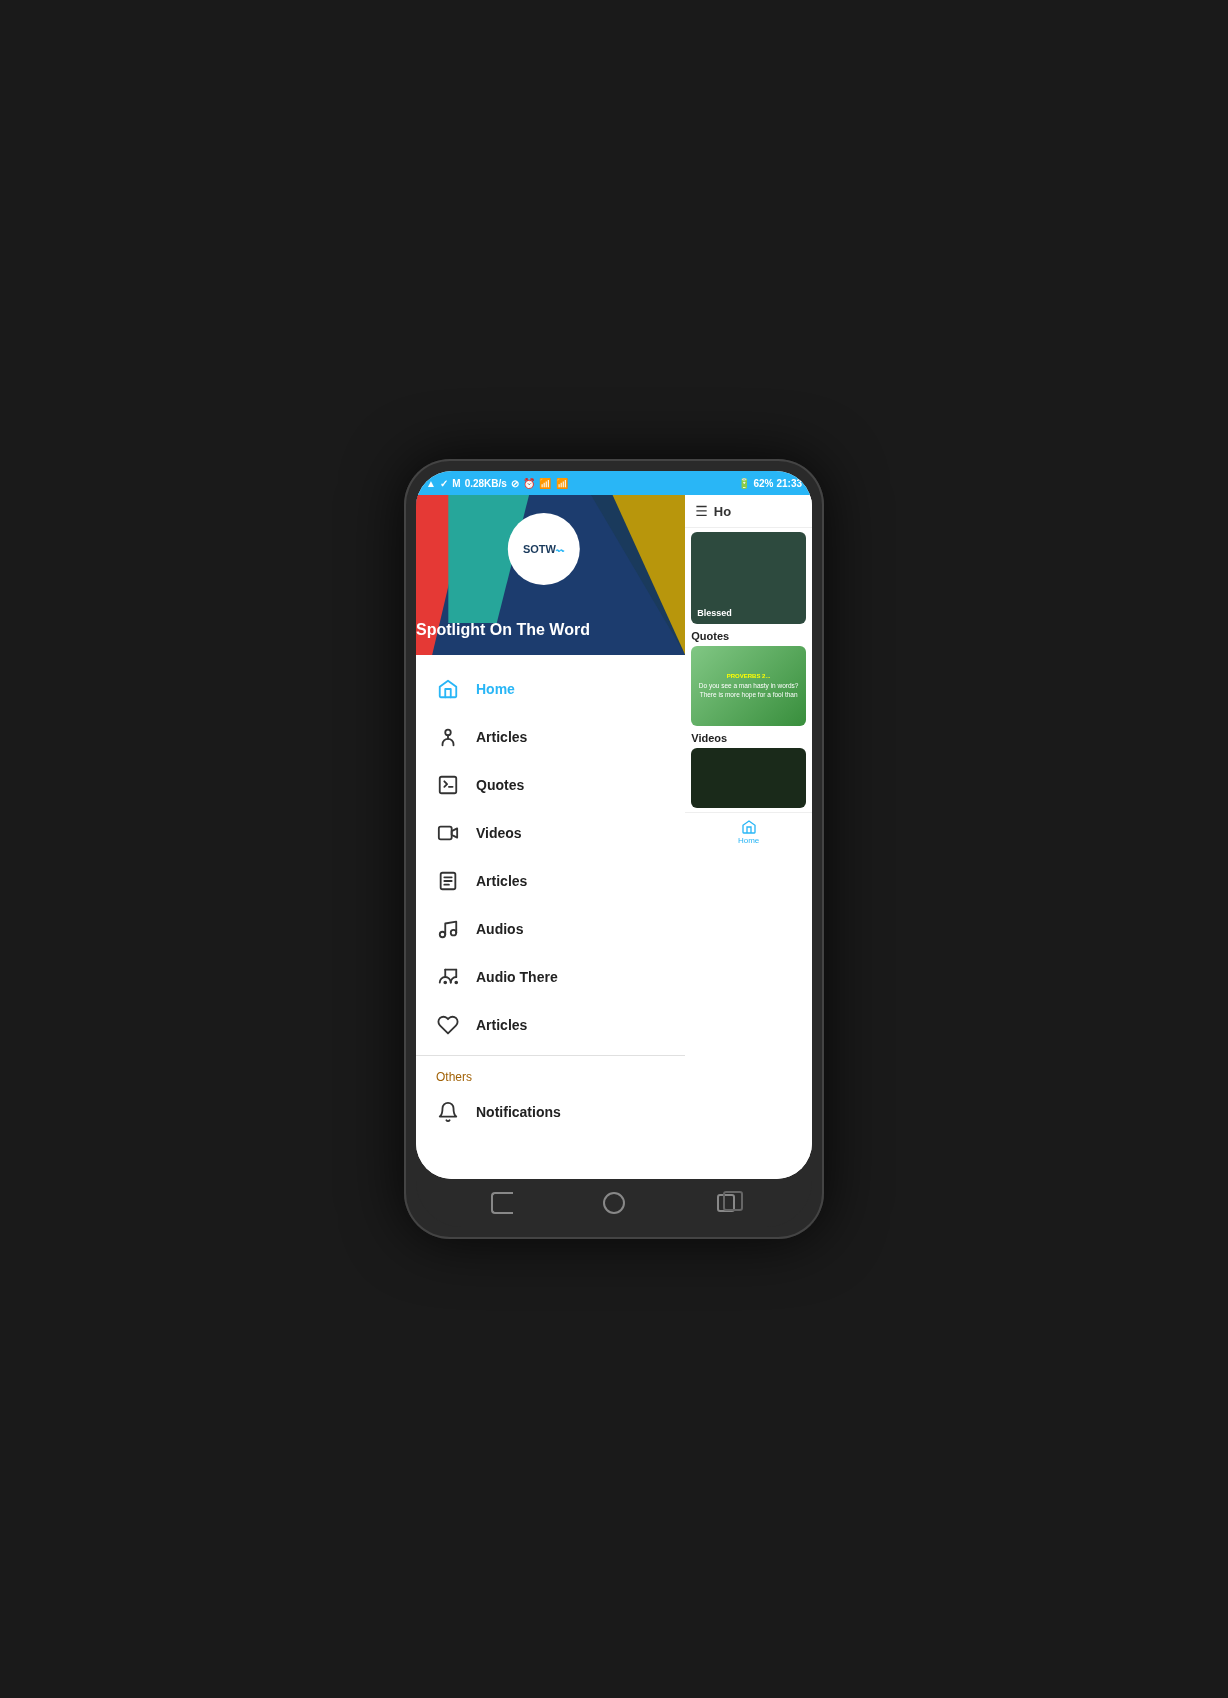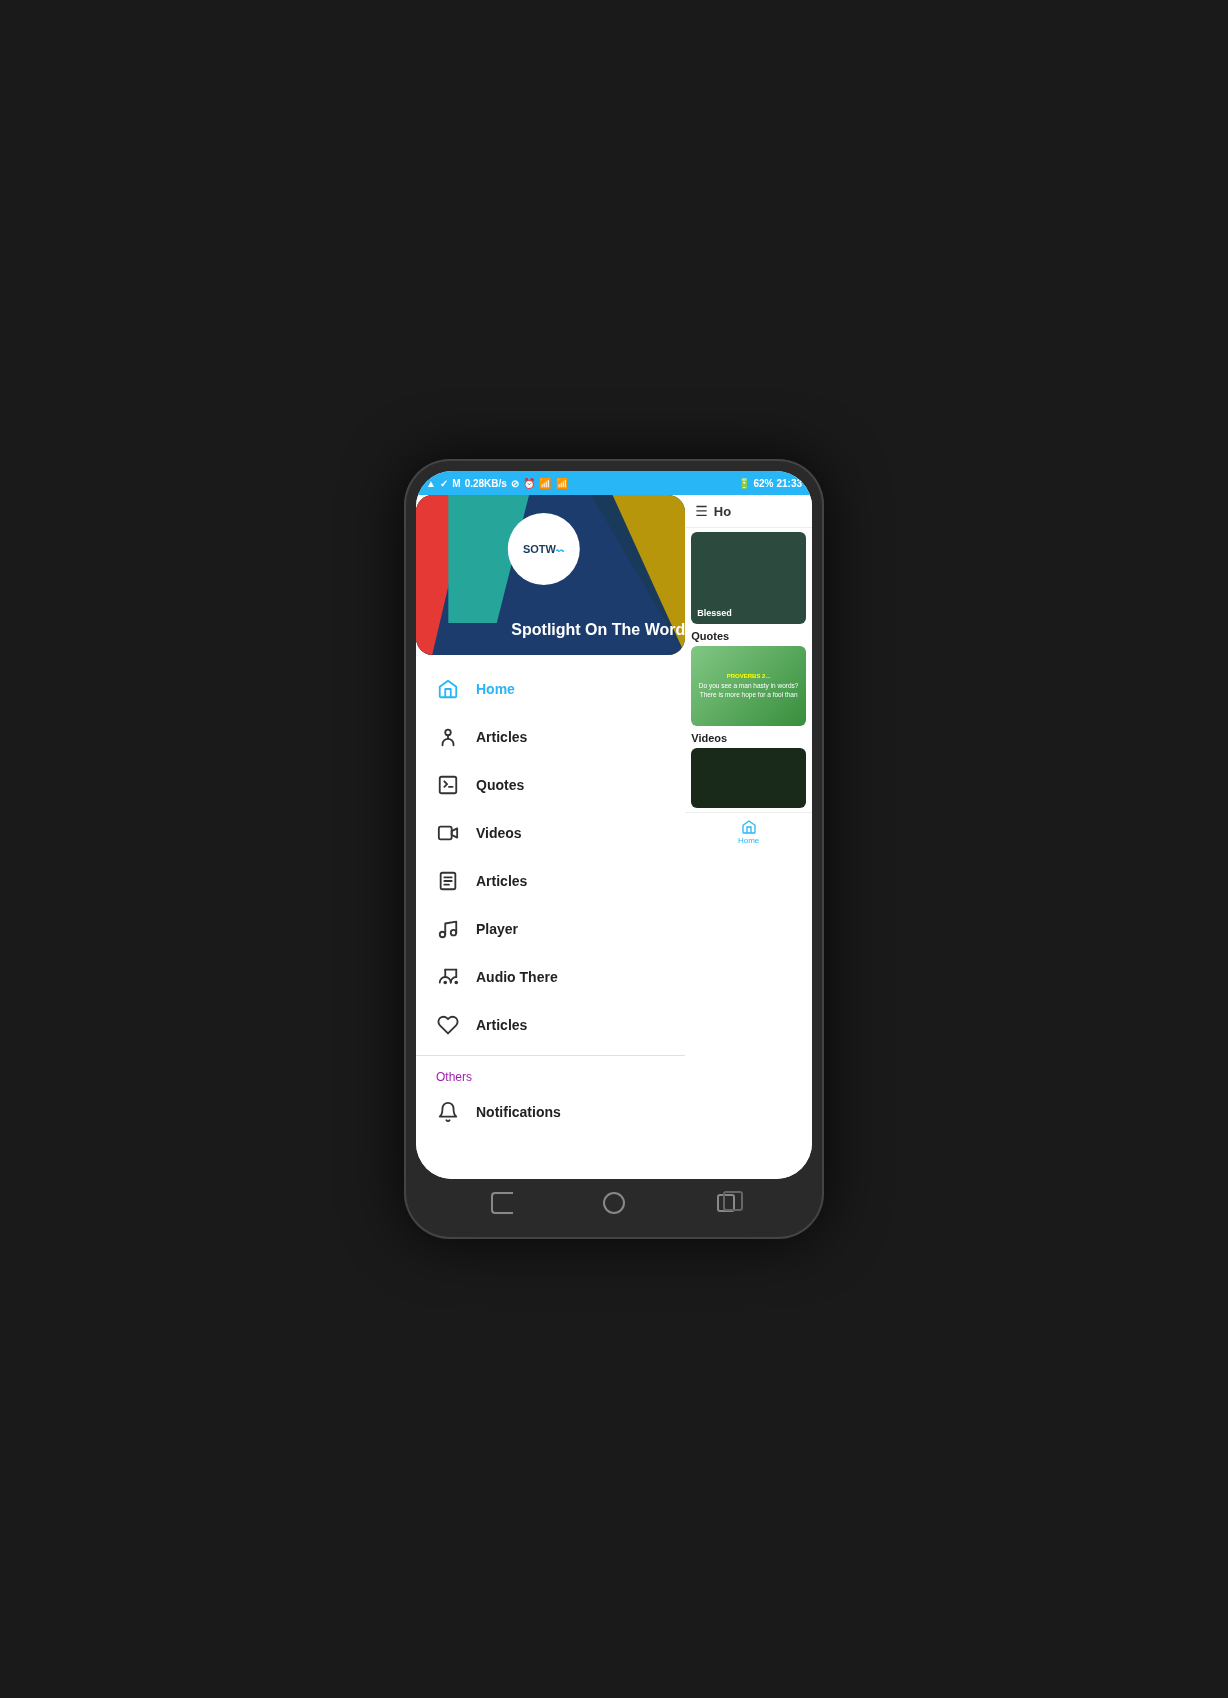--- a/index.html
+++ b/index.html
@@ -162,21 +162,20 @@
       color: #29b6f6;
     }
 
     
     .drawer-header {
       background: #1a3a5c;
       position: relative;
       height: 160px;
       flex-shrink: 0;
       overflow: hidden;
-      border-radius: 17px;
     }
 
     
     .geo-shape {
       position: absolute;
       top: 0; left: 0; right: 0; bottom: 0;
     }
     .rect-navy {
       position: absolute;
       top: 0; left: 0;
@@ -208,21 +207,21 @@
     }
     .drawer-logo-wave {
       color: #29b6f6;
       font-size: 8px;
     }
     .drawer-app-name {
       position: absolute;
       bottom: 16px;
       left: 0;
       right: 0;
-      text-align: right;
+      text-align: left;
       color: white;
       font-size: 16px;
       font-weight: 700;
       z-index: 5;
     }
 
     
     .nav-list {
       flex: 1;
       padding: 10px 0;
@@ -257,21 +256,21 @@
 
     .nav-divider {
       height: 1px;
       background: #e0e0e0;
       margin: 6px 0;
     }
 
     .nav-section-label {
       padding: 8px 20px 4px;
       font-size: 12px;
-      color: #a21caf;
+      color: #a16207;
       font-weight: 500;
     }
 
     
     .phone-bottom-bar {
       display: flex;
       justify-content: space-around;
       align-items: center;
       padding: 10px 30px;
       background: #2a2a2a;
@@ -422,21 +421,21 @@
           </div>
 
           <div class="nav-item">
             <div class="nav-icon">
               <svg width="22" height="22" viewBox="0 0 24 24" fill="none" stroke="#333" stroke-width="2" stroke-linecap="round" stroke-linejoin="round">
                 <path d="M9 18V6l12-2v12"></path>
                 <circle cx="6" cy="18" r="3"></circle>
                 <circle cx="18" cy="16" r="3"></circle>
               </svg>
             </div>
-            <span class="nav-label">Player</span>
+            <span class="nav-label">Audios</span>
           </div>
 
           <div class="nav-item">
             <div class="nav-icon">
               <svg width="22" height="22" viewBox="0 0 24 24" fill="none" stroke="#333" stroke-width="2" stroke-linecap="round" stroke-linejoin="round">
                 <path d="M3 18c0-3.3 2.7-6 6-6s6 2.7 6 6"></path>
                 <circle cx="9" cy="18" r="1"></circle>
                 <path d="M15 18c0-3.3 2.7-6 6-6"></path>
                 <circle cx="21" cy="18" r="1"></circle>
                 <line x1="9" y1="12" x2="9" y2="4"></line>

